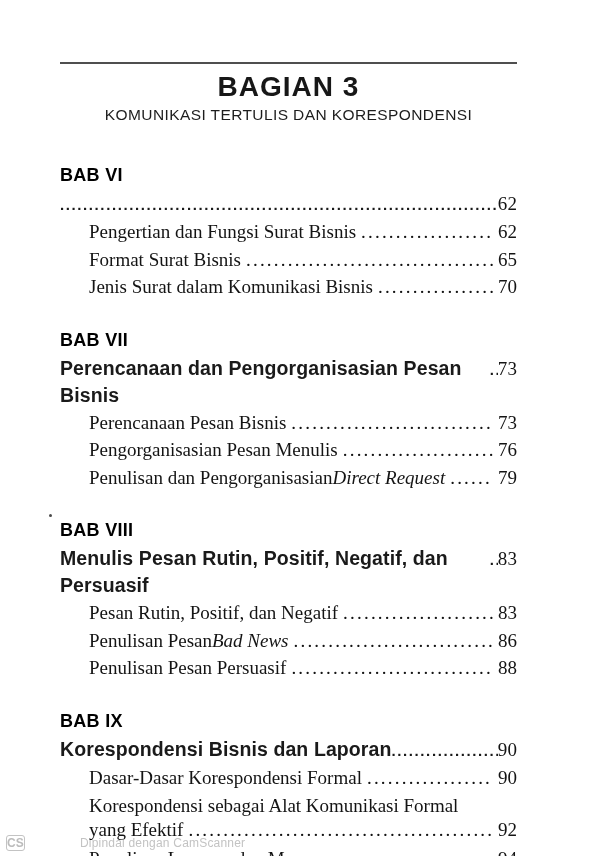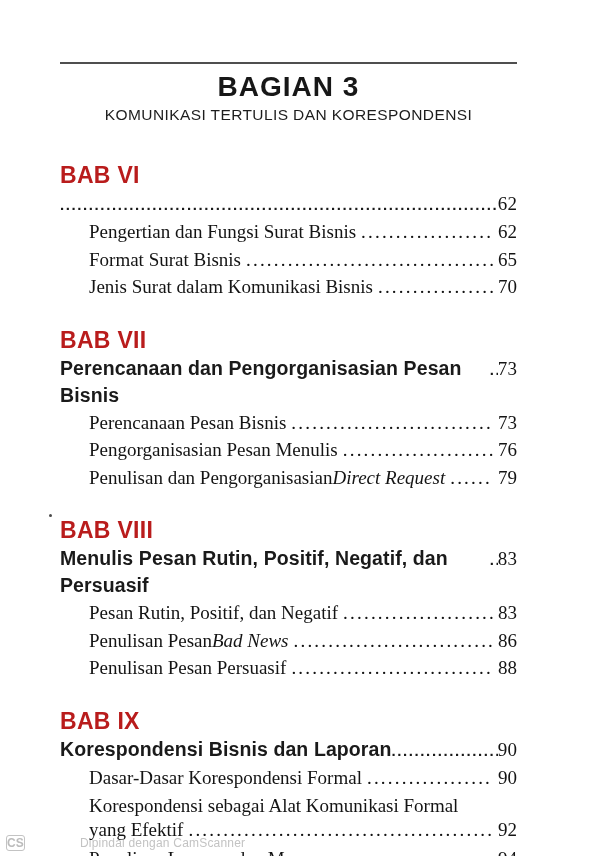--- a/index.html
+++ b/index.html
@@ -32,25 +32,25 @@
   .part-subtitle {
     font-size:15.5px;
     font-weight:400;
     letter-spacing:0.4px;
     line-height:22px;
     color:#1d1d1d;
   }
   .section { margin-top:24px; }
   .section.first { margin-top:34px; }
   .chapter-heading {
-    font-size:23px;
+    font-size:18px;
     font-weight:700;
     line-height:30px;
     letter-spacing:0.3px;
-    color:#b91c1c;
+    color:#000000;
   }
   .row {
     display:flex;
     align-items:baseline;
   }
   .main-row {
     font-size:19.5px;
     font-weight:600;
     line-height:27px;
     letter-spacing:0.1px;

